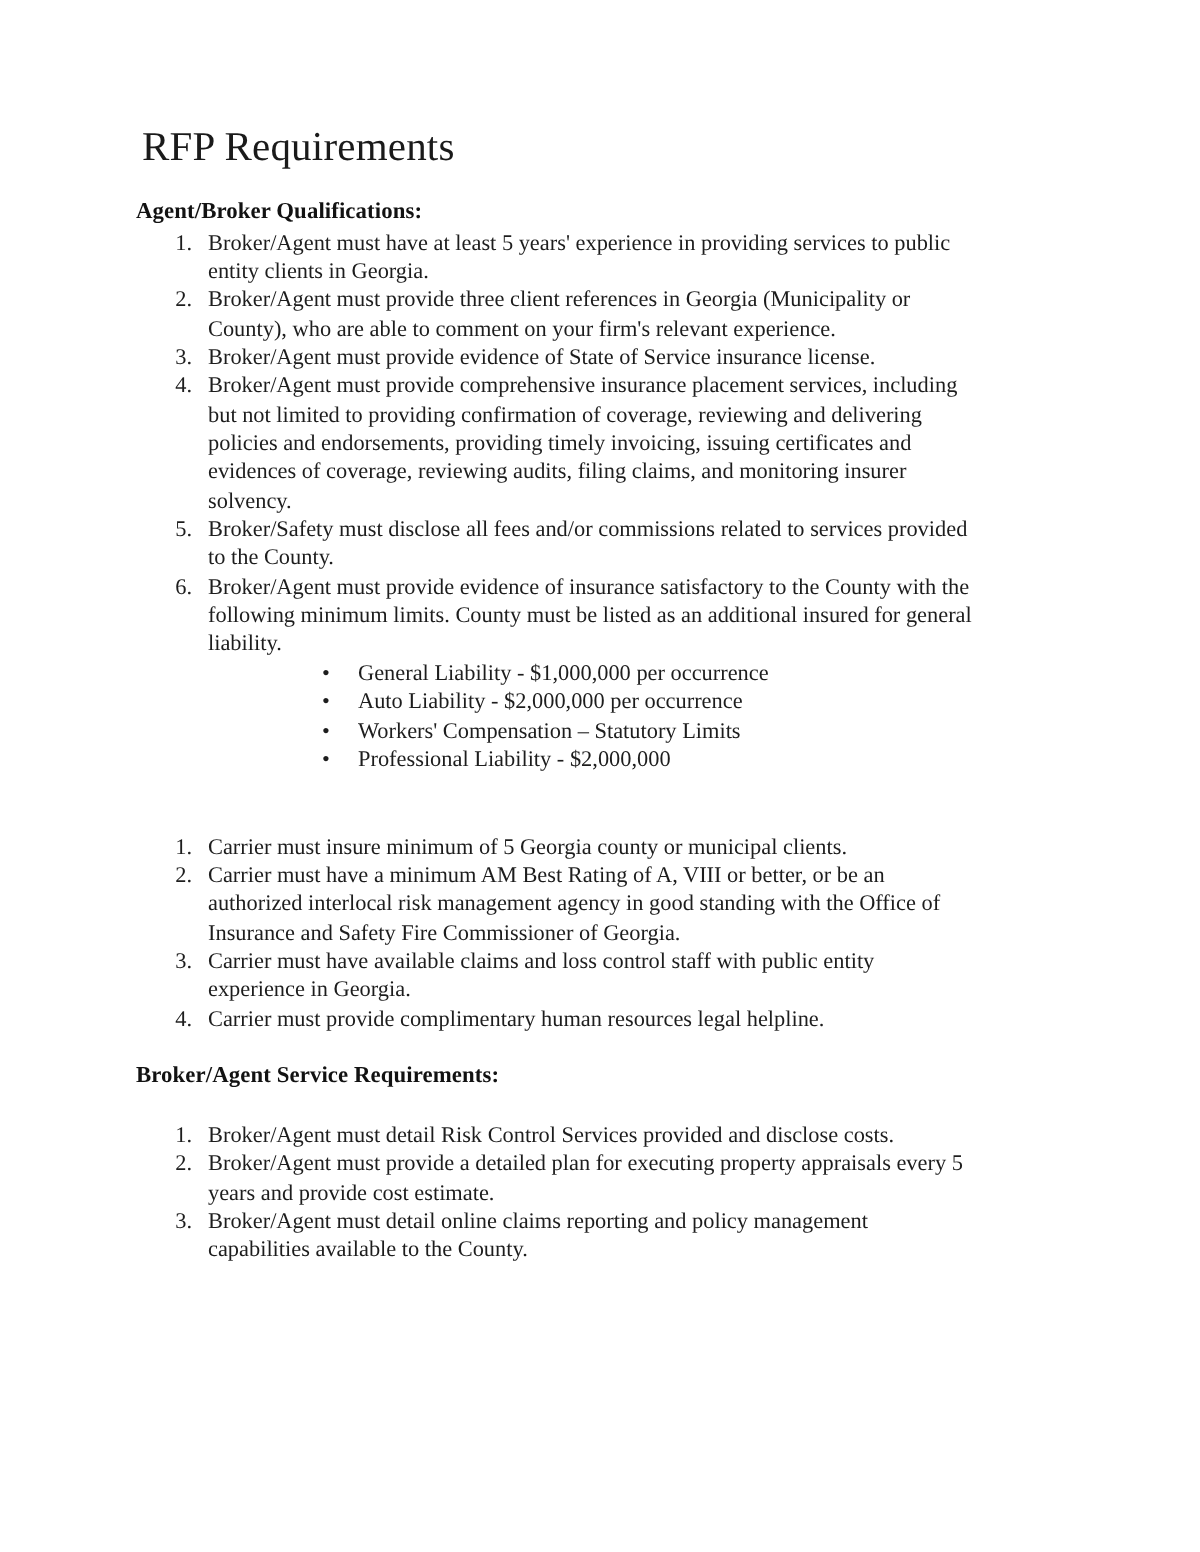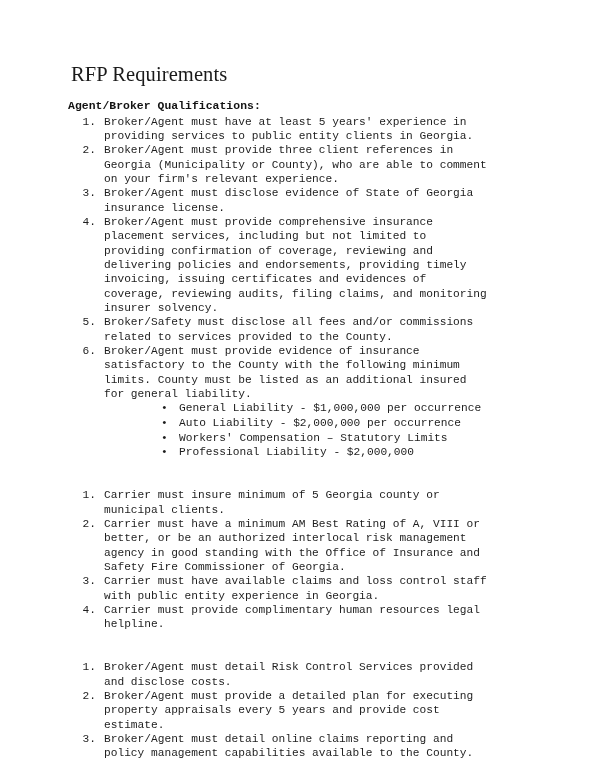--- a/index.html
+++ b/index.html
@@ -28,21 +28,20 @@
     font-size: 20.5px;
     font-weight: 400;
     line-height: 1.18;
     letter-spacing: 0.1px;
     margin: 0 0 13px 3px;
     color: #1a1a1a;
   }
 
   .section {
     margin: 0;
-    font-family: Liberation Mono, monospace;
   }
 
   .section-heading {
     font-size: 11.4px;
     font-weight: 700;
     line-height: 1.30;
     margin: 0 0 0.5px 0;
     color: #121212;
     letter-spacing: 0.05px;
   }
@@ -124,21 +123,21 @@
       <li>
         <span class="marker">1.</span>
         <span class="li-text">Broker/Agent must have at least 5 years' experience in providing services to public entity clients in Georgia.</span>
       </li>
       <li>
         <span class="marker">2.</span>
         <span class="li-text">Broker/Agent must provide three client references in Georgia (Municipality or County), who are able to comment on your firm's relevant experience.</span>
       </li>
       <li>
         <span class="marker">3.</span>
-        <span class="li-text">Broker/Agent must disclose evidence of State of Georgia insurance license.</span>
+        <span class="li-text">Broker/Agent must provide evidence of State of Service insurance license.</span>
       </li>
       <li>
         <span class="marker">4.</span>
         <span class="li-text">Broker/Agent must provide comprehensive insurance placement services, including but not limited to providing confirmation of coverage, reviewing and delivering policies and endorsements, providing timely invoicing, issuing certificates and evidences of coverage, reviewing audits, filing claims, and monitoring insurer solvency.</span>
       </li>
       <li>
         <span class="marker">5.</span>
         <span class="li-text">Broker/Safety must disclose all fees and/or commissions related to services provided to the County.</span>
       </li>
       <li>
@@ -187,20 +186,21 @@
       <li>
         <span class="marker">4.</span>
         <span class="li-text">Carrier must provide complimentary human resources legal helpline.</span>
       </li>
     </ol>
   </div>
 
   <div class="spacer-line"></div>
 
   <div class="section">
+    <div class="section-heading">Broker/Agent Service Requirements:</div>
 
     <div class="spacer-line"></div>
 
     <ol class="num-list">
       <li>
         <span class="marker">1.</span>
         <span class="li-text">Broker/Agent must detail Risk Control Services provided and disclose costs.</span>
       </li>
       <li>
         <span class="marker">2.</span>

